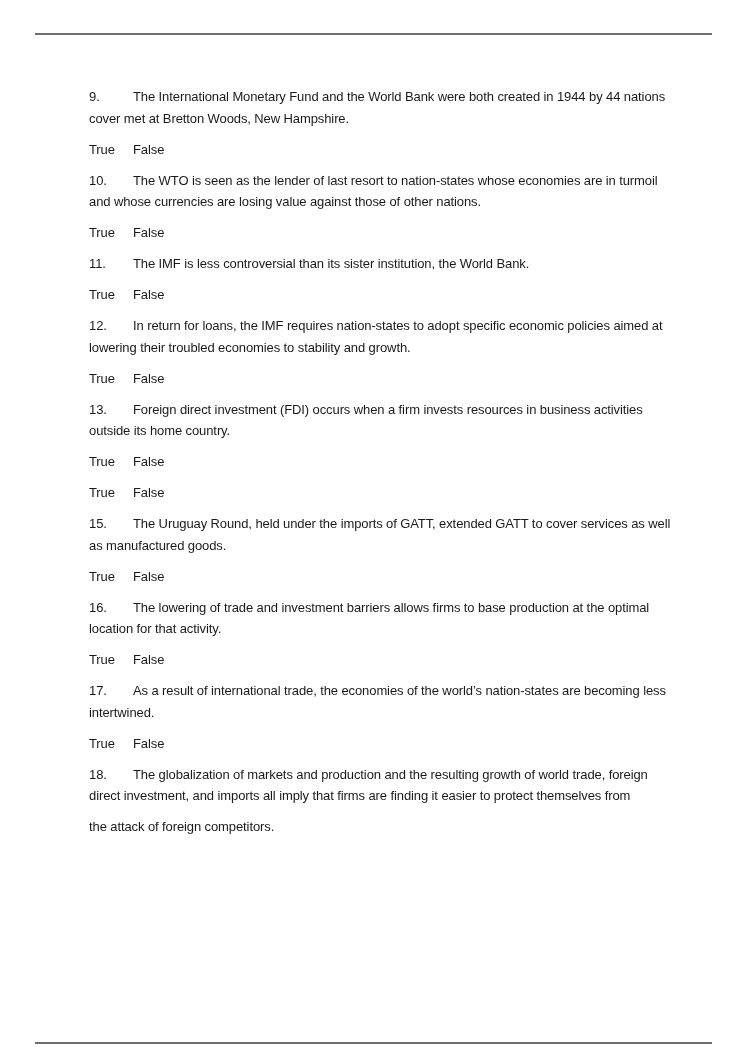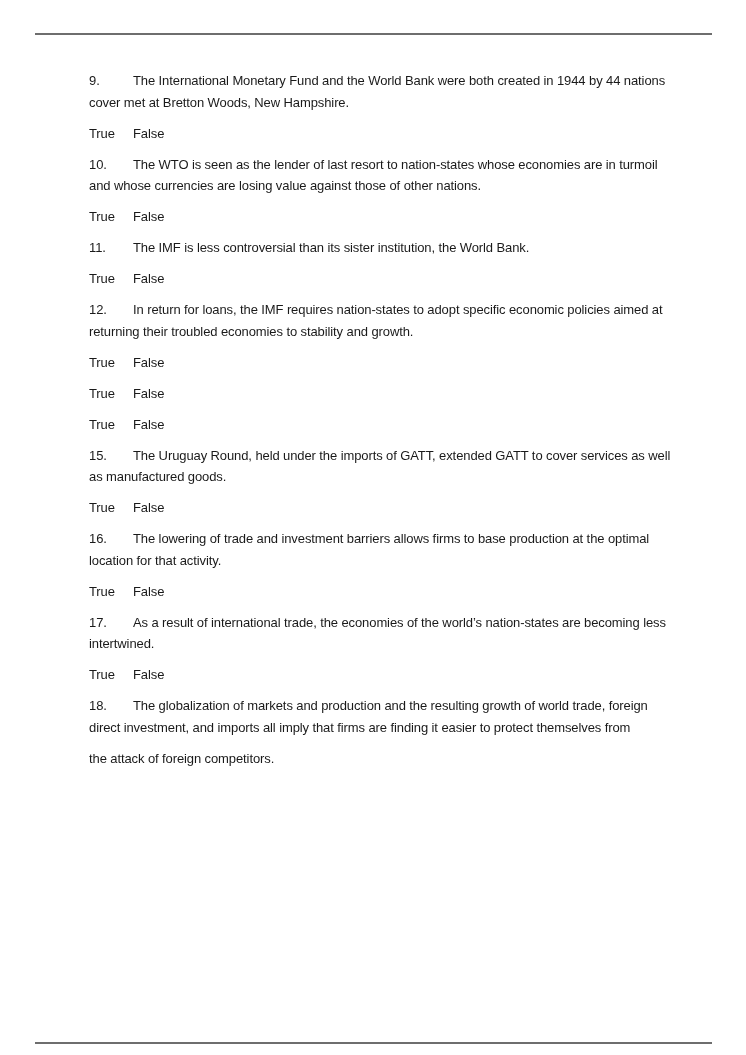--- a/index.html
+++ b/index.html
@@ -16,21 +16,21 @@
     left: 35px;
     width: 677px;
     height: 2px;
     background: #6e6e6e;
   }
   .rule-top { top: 33px; }
   .rule-bottom { top: 1042px; }
   .content {
     position: absolute;
     left: 89px;
-    top: 70px;
+    top: 86px;
     width: 630px;
     font-size: 13px;
     line-height: 21.5px;
     letter-spacing: -0.1px;
     color: #1a1a1a;
   }
   .para { margin: 0 0 9.5px 0; }
   .line { white-space: nowrap; }
   .tab-label { display: inline-block; width: 44px; }
 </style>
@@ -56,25 +56,29 @@
       </div>
       <div class="question">
         <div class="para">
           <div class="line"><span class="tab-label">11.</span><span>The IMF is less controversial than its sister institution, the World Bank.</span></div>
         </div>
         <div class="para options"><span class="tab-label">True</span><span>False</span></div>
       </div>
       <div class="question">
         <div class="para">
           <div class="line"><span class="tab-label">12.</span><span>In return for loans, the IMF requires nation-states to adopt specific economic policies aimed at</span></div>
-          <div class="line"><span>returning their troubled economies to stability and growth.</span></div>
+          <div class="line"><span>lowering their troubled economies to stability and growth.</span></div>
         </div>
         <div class="para options"><span class="tab-label">True</span><span>False</span></div>
       </div>
       <div class="question">
+        <div class="para">
+          <div class="line"><span class="tab-label">13.</span><span>Foreign direct investment (FDI) occurs when a firm invests resources in business activities</span></div>
+          <div class="line"><span>outside its home country.</span></div>
+        </div>
         <div class="para options"><span class="tab-label">True</span><span>False</span></div>
       </div>
       <div class="question">
         <div class="para options"><span class="tab-label">True</span><span>False</span></div>
       </div>
       <div class="question">
         <div class="para">
           <div class="line"><span class="tab-label">15.</span><span>The Uruguay Round, held under the imports of GATT, extended GATT to cover services as well</span></div>
           <div class="line"><span>as manufactured goods.</span></div>
         </div>

